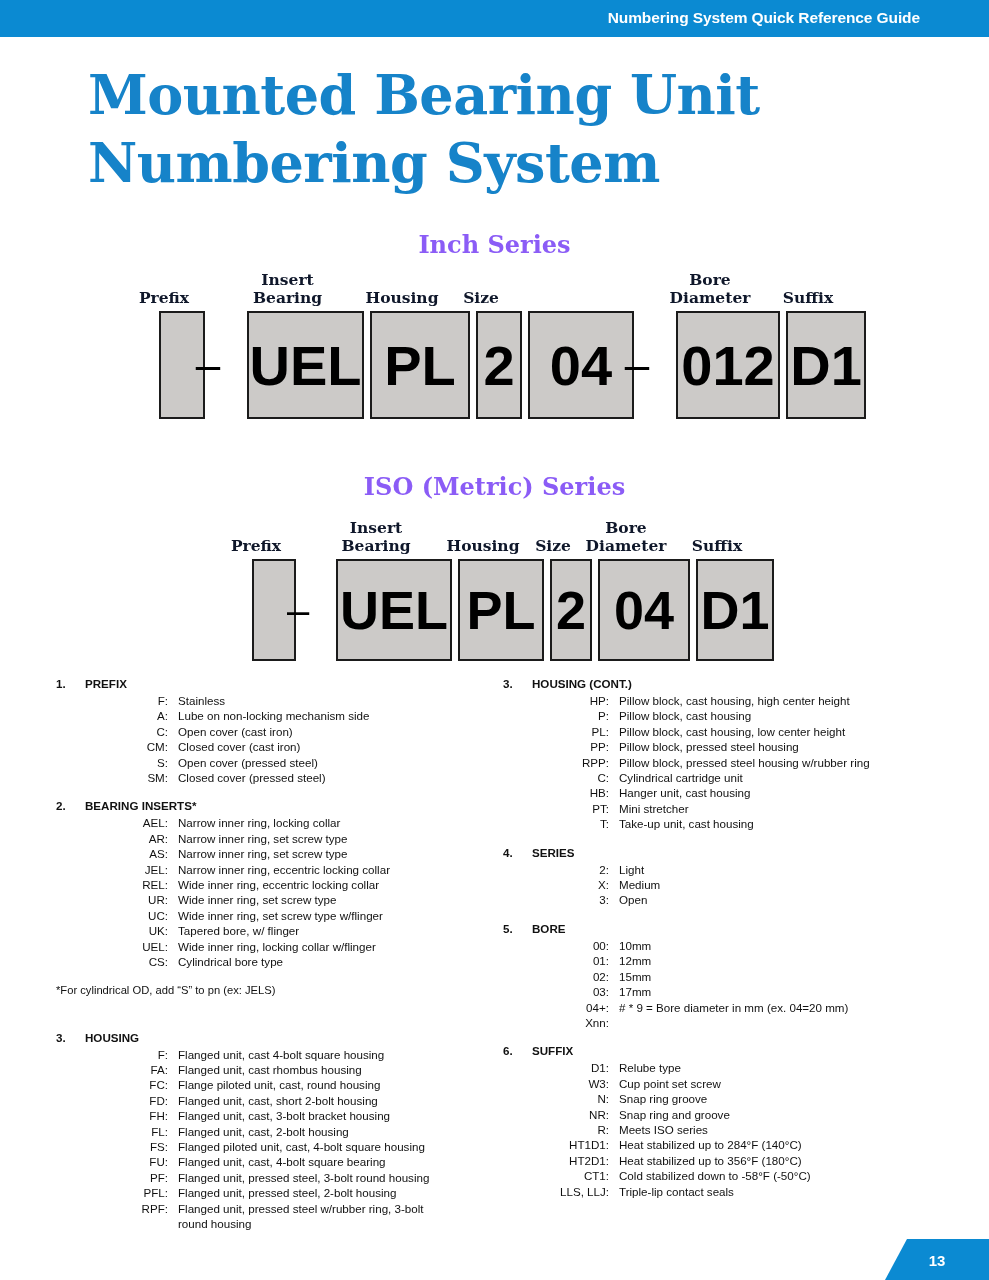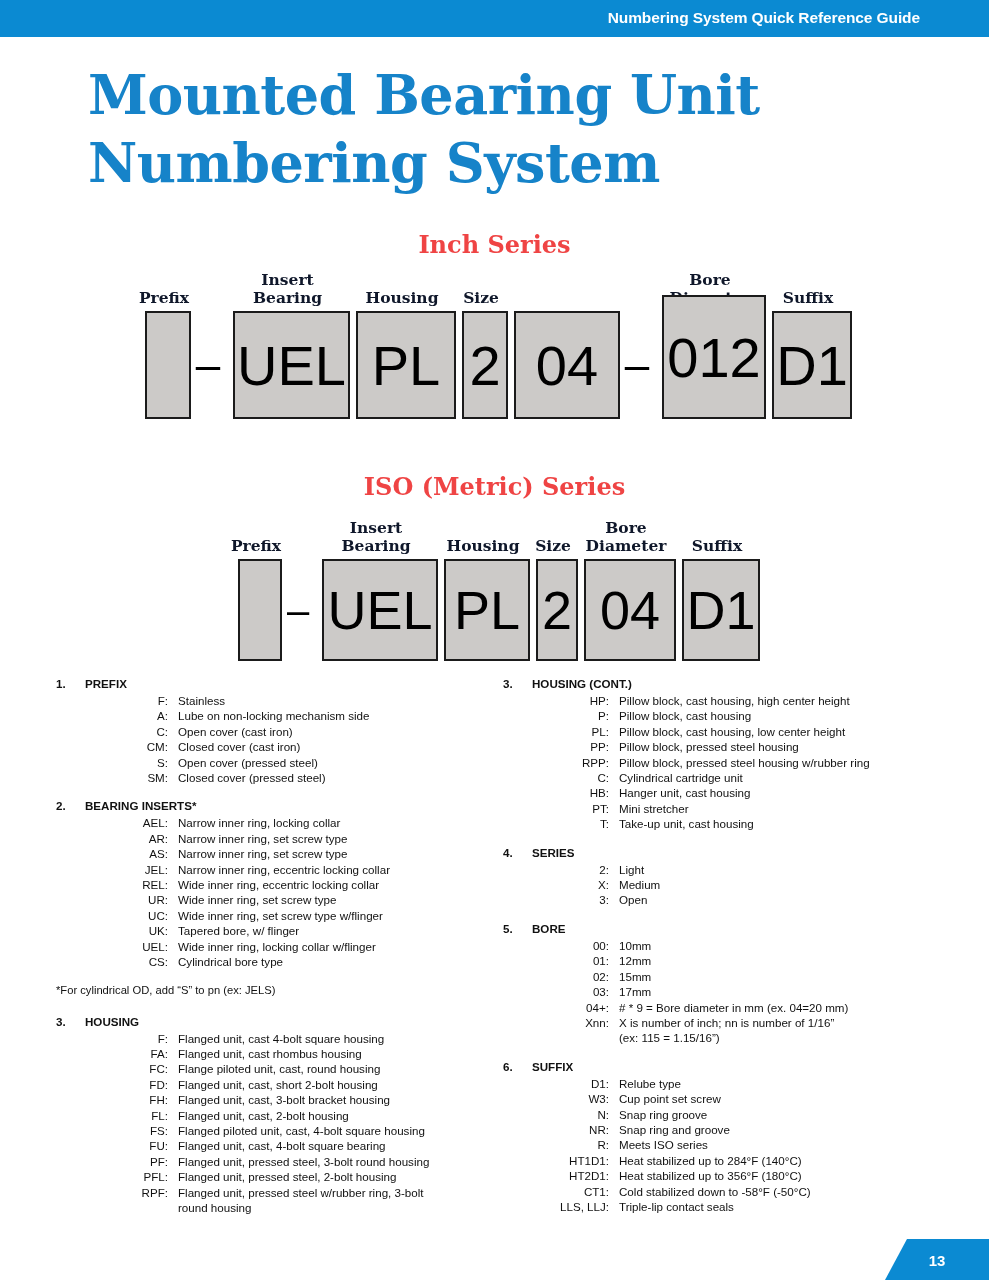--- a/index.html
+++ b/index.html
@@ -50,21 +50,21 @@
   }
   .page-title .line { display: block; }
 
   
   .diagram-section { position: absolute; left: 0; width: 989px; }
   .section-heading {
     text-align: center;
     font-family: "DejaVu Serif", "Liberation Serif", serif;
     font-weight: bold;
     font-size: 24px;
-    color: #ef4444;
+    color: #8b5cf6;
   }
   .boxrow {
     position: relative;
     height: 160px;
   }
   .cell {
     position: absolute;
     bottom: 0;
   }
   .cell .cell-label {
@@ -76,30 +76,30 @@
     font-family: "DejaVu Serif", "Liberation Serif", serif;
     font-weight: bold;
     font-size: 15.5px;
     line-height: 18px;
     white-space: pre-line;
     color: #0f172a;
   }
   .cell .cell-box {
     position: absolute;
     bottom: 0;
-    left: 4px;
+    left: 18px;
     background: #CCCAC8;
     border: 2px solid #1b1b1b;
     box-sizing: border-box;
     display: flex;
     align-items: center;
     justify-content: center;
     color: #000;
     font-family: "Liberation Sans", sans-serif;
-    font-weight: normal;
+    font-weight: bold;
   }
   .dash {
     position: absolute;
     bottom: 0;
     display: flex;
     align-items: center;
     justify-content: center;
     font-family: "Liberation Sans", sans-serif;
     color: #000;
     font-weight: normal;
@@ -149,21 +149,21 @@
   .row .desc {
     flex: 1 1 auto;
     white-space: normal;
   }
   .row .desc .cont {
     display: block;
   }
   .footnote {
     font-size: 11.2px;
     line-height: 15px;
-    margin: 11px 0 16px 0;
+    margin: 11px 0 32px 0;
   }
 
   
   .page-tab {
     position: absolute;
     right: 0;
     bottom: 0;
     width: 104px;
     height: 41px;
     background: #0B8AD2;
@@ -213,21 +213,21 @@
         <div class="cell-label" style="bottom: 112px;">Size</div>
         <div class="cell-box" style="width: 46px; height: 108px; font-size: 56px;">2</div>
       </div>
       <div class="cell" style="left: 510px; width: 106px; height: 108px;">
         <div class="cell-box" style="width: 106px; height: 108px; font-size: 56px;">04</div>
       </div>
       <div class="dash" style="left: 622px; width: 30px; height: 108px; font-size: 44px;">–</div>
       <div class="cell" style="left: 658px; width: 104px; height: 108px;">
         <div class="cell-label" style="bottom: 112px;">Bore
 Diameter</div>
-        <div class="cell-box" style="width: 104px; height: 124px; font-size: 56px;">012</div>
+        <div class="cell-box" style="width: 104px; height: 108px; font-size: 56px;">012</div>
       </div>
       <div class="cell" style="left: 768px; width: 80px; height: 108px;">
         <div class="cell-label" style="bottom: 112px;">Suffix</div>
         <div class="cell-box" style="width: 80px; height: 108px; font-size: 56px;">D1</div>
       </div>
     </div>
 </div>
 
 <div class="diagram-section" id="diagram-1" style="top:472px;">
   <div class="section-heading">ISO (Metric) Series</div>
@@ -466,21 +466,20 @@
         <div class="row">
           <div class="code">03:</div>
           <div class="desc"><span>17mm</span></div>
         </div>
         <div class="row">
           <div class="code">04+:</div>
           <div class="desc"><span># * 9 = Bore diameter in mm (ex. 04=20 mm)</span></div>
         </div>
         <div class="row">
           <div class="code">Xnn:</div>
-          <div class="desc"><span>X is number of inch; nn is number of 1/16”</span><span class="cont">(ex: 115 = 1.15/16”)</span></div>
         </div>
       </div>
     </div>
     <div class="grp">
       <div class="grp-head"><span class="grp-num">6.</span><span class="grp-title">SUFFIX</span></div>
       <div class="rows">
         <div class="row">
           <div class="code">D1:</div>
           <div class="desc"><span>Relube type</span></div>
         </div>

